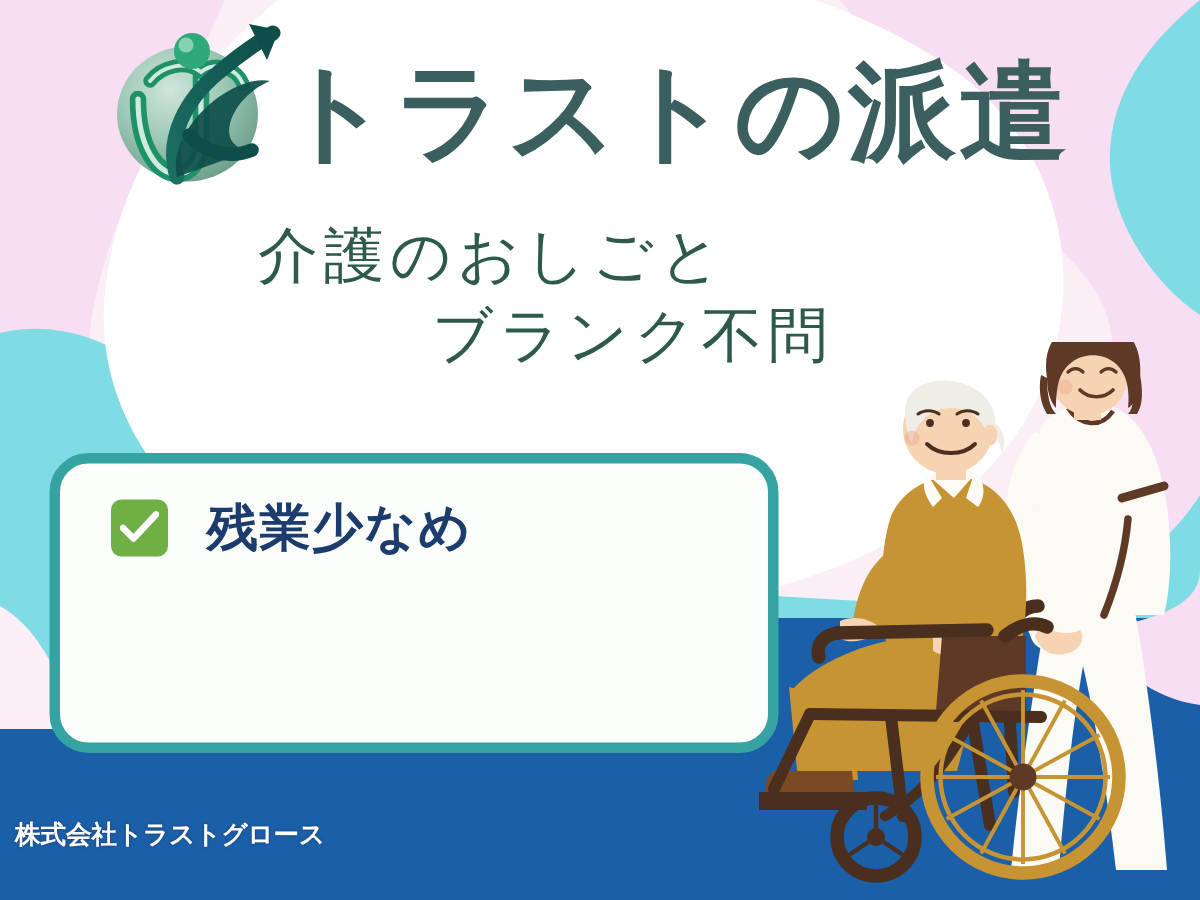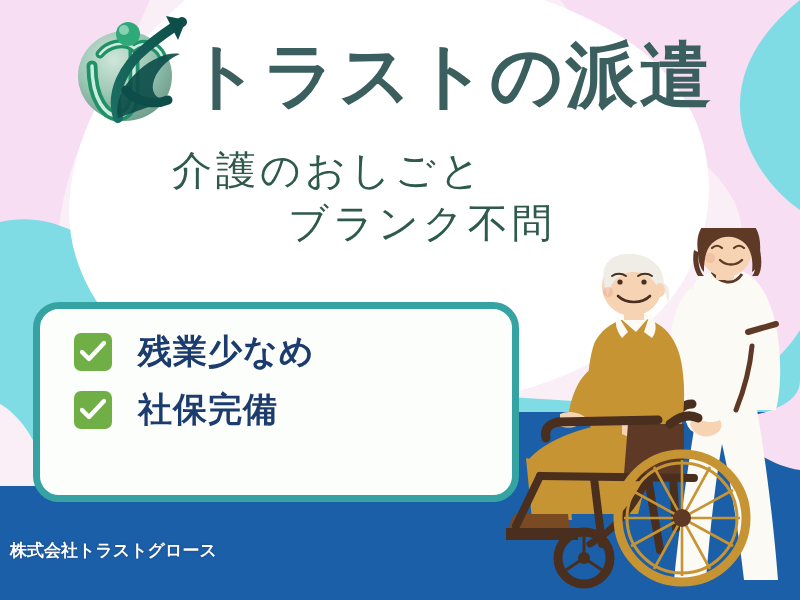--- a/index.html
+++ b/index.html
@@ -58,21 +58,21 @@
   #bottom-brand { position:absolute; left:10px; top:539px; width:260px; }
   #brand-en {
     font-size:25px; font-weight:700; letter-spacing:1.5px;
     color:#BFEAD0;
     -webkit-text-stroke:1.2px #1C3C6E;
     text-shadow:0 0 1px #1C3C6E;
     white-space:nowrap;
   }
   #brand-jp {
     font-size:17px; font-weight:700; letter-spacing:0px;
-    color:#FFFFFF; white-space:nowrap; margin-top:0;
+    color:#FFFFFF; white-space:nowrap; margin-top:6px;
     text-shadow:0 0 2px #1C3C6E;
   }
 
   
   #illustration { position:absolute; left:498px; top:228px; width:302px; height:372px; }
 </style>
 </head>
 <body>
 
 <div id="stage">
@@ -152,28 +152,20 @@
     <div class="feature-row">
       <span class="check-box">
         <svg width="26" height="24" viewBox="0 0 26 24">
           <path d="M 2 12 L 9 19 L 24 3" fill="none" stroke="#FFFFFF" stroke-width="4.4" stroke-linecap="round" stroke-linejoin="round"></path>
         </svg>
       </span>
       <span class="feature-label">残業少なめ</span>
     </div>
 
 
-    <div class="feature-row">
-      <span class="check-box">
-        <svg width="26" height="24" viewBox="0 0 26 24">
-          <path d="M 2 12 L 9 19 L 24 3" fill="none" stroke="#FFFFFF" stroke-width="4.4" stroke-linecap="round" stroke-linejoin="round"></path>
-        </svg>
-      </span>
-      <span class="feature-label">社保完備</span>
-    </div>
 
   </div>
 
   <svg id="illustration" viewBox="0 0 302 372">
 
     <g>
 
       <path d="M 200 176 L 258 176 C 268 232 276 300 280 352 L 246 352
                C 240 300 232 250 224 216 C 218 250 212 300 208 352 L 176 352
                C 182 290 192 226 200 176 Z" fill="#FCFAF5"></path>

